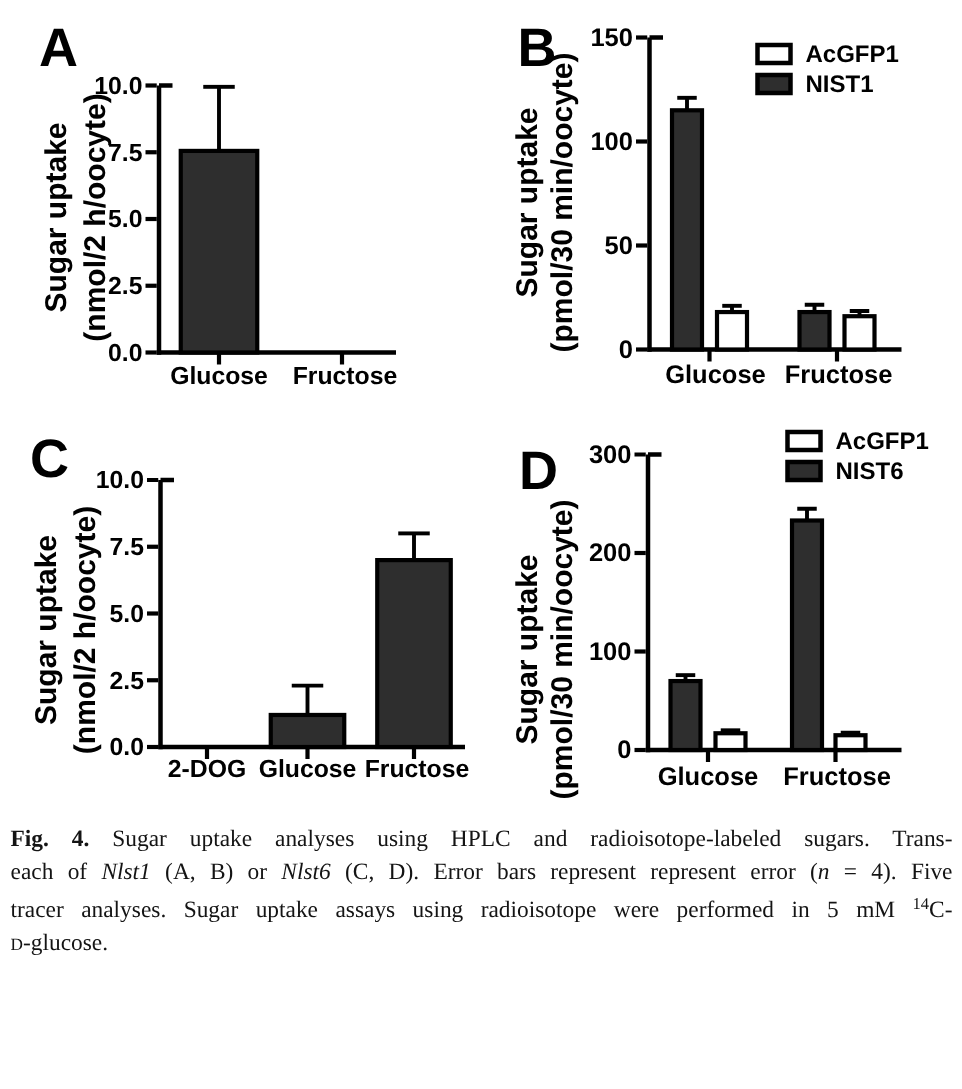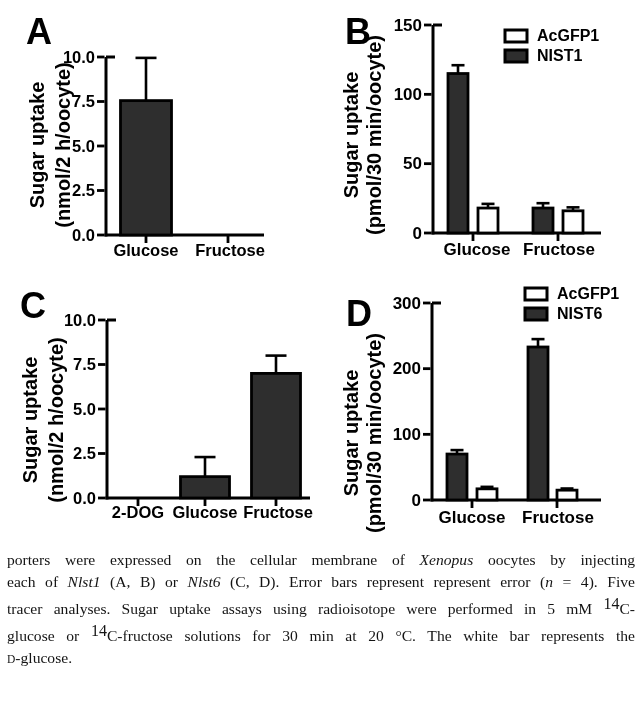--- a/index.html
+++ b/index.html
@@ -7,21 +7,21 @@
   .panel{position:absolute;}
   svg{position:absolute;left:0;top:0;}
   svg text{font-family:"Liberation Sans",sans-serif;font-weight:bold;fill:#000000;}
   .caption{position:absolute;left:7px;top:549px;width:628px;
            font-family:"Liberation Serif",serif;font-size:15.6px;line-height:21.9px;
            color:#141414;}
   .cap-line{text-align:justify;text-align-last:justify;}
   .cap-line.lastline{text-align:left;text-align-last:left;}
   .seg-b{font-weight:bold;}
   .seg-i{font-style:italic;}
-  .seg-sup{font-size:16px;vertical-align:5px;}
+  .seg-sup{font-size:11px;vertical-align:5px;}
   .seg-sc{font-size:11.5px;}
 </style>
 </head>
 <body>
 
 <div class="fig">
   <div class="panel" id="panel-A" style="left:0;top:0;width:320px;height:272px;">
       <svg width="320" height="272" viewBox="0 0 320 272">
         <text x="26" y="44" font-size="36" text-anchor="start">A</text>
         <text x="0" y="0" font-size="20" text-anchor="middle" transform="translate(44,145) rotate(-90)">Sugar uptake</text>
@@ -150,19 +150,18 @@
         <line x1="237" y1="230" x2="237" y2="238" stroke="#000000" stroke-width="2.8"></line>
         <text x="152" y="253" font-size="17" text-anchor="middle">Glucose</text>
         <text x="238" y="253" font-size="17" text-anchor="middle">Fructose</text>
         <rect x="205" y="18" width="22" height="12" fill="#ffffff" stroke="#000000" stroke-width="3"></rect>
         <text x="237" y="29" font-size="16" text-anchor="start">AcGFP1</text>
         <rect x="205" y="38" width="22" height="12" fill="#2e2e2e" stroke="#000000" stroke-width="3"></rect>
         <text x="237" y="49" font-size="16" text-anchor="start">NIST6</text>
       </svg>
     </div>
   <div class="caption" id="caption">
-      <div class="cap-line"><span class="seg-n">porters were expressed on the cellular membrane of </span><span class="seg-i">Xenopus</span><span class="seg-n"> oocytes by injecting</span></div>
+      <div class="cap-line"><span class="seg-b">Fig. 4.</span><span class="seg-n"> Sugar uptake analyses using HPLC and radioisotope-labeled sugars. Trans-</span></div>
       <div class="cap-line"><span class="seg-n">each of </span><span class="seg-i">Nlst1</span><span class="seg-n"> (A, B) or </span><span class="seg-i">Nlst6</span><span class="seg-n"> (C, D). Error bars represent represent error (</span><span class="seg-i">n</span><span class="seg-n"> = 4). Five</span></div>
       <div class="cap-line"><span class="seg-n">tracer analyses. Sugar uptake assays using radioisotope were performed in 5 mM </span><span class="seg-sup">14</span><span class="seg-n">C-</span></div>
-      <div class="cap-line"><span class="seg-n">glucose or </span><span class="seg-sup">14</span><span class="seg-n">C-fructose solutions for 30 min at 20 °C. The white bar represents the</span></div>
       <div class="cap-line lastline"><span class="seg-sc">D</span><span class="seg-n">-glucose.</span></div>
     </div>
 </div>
 
 </body></html>

